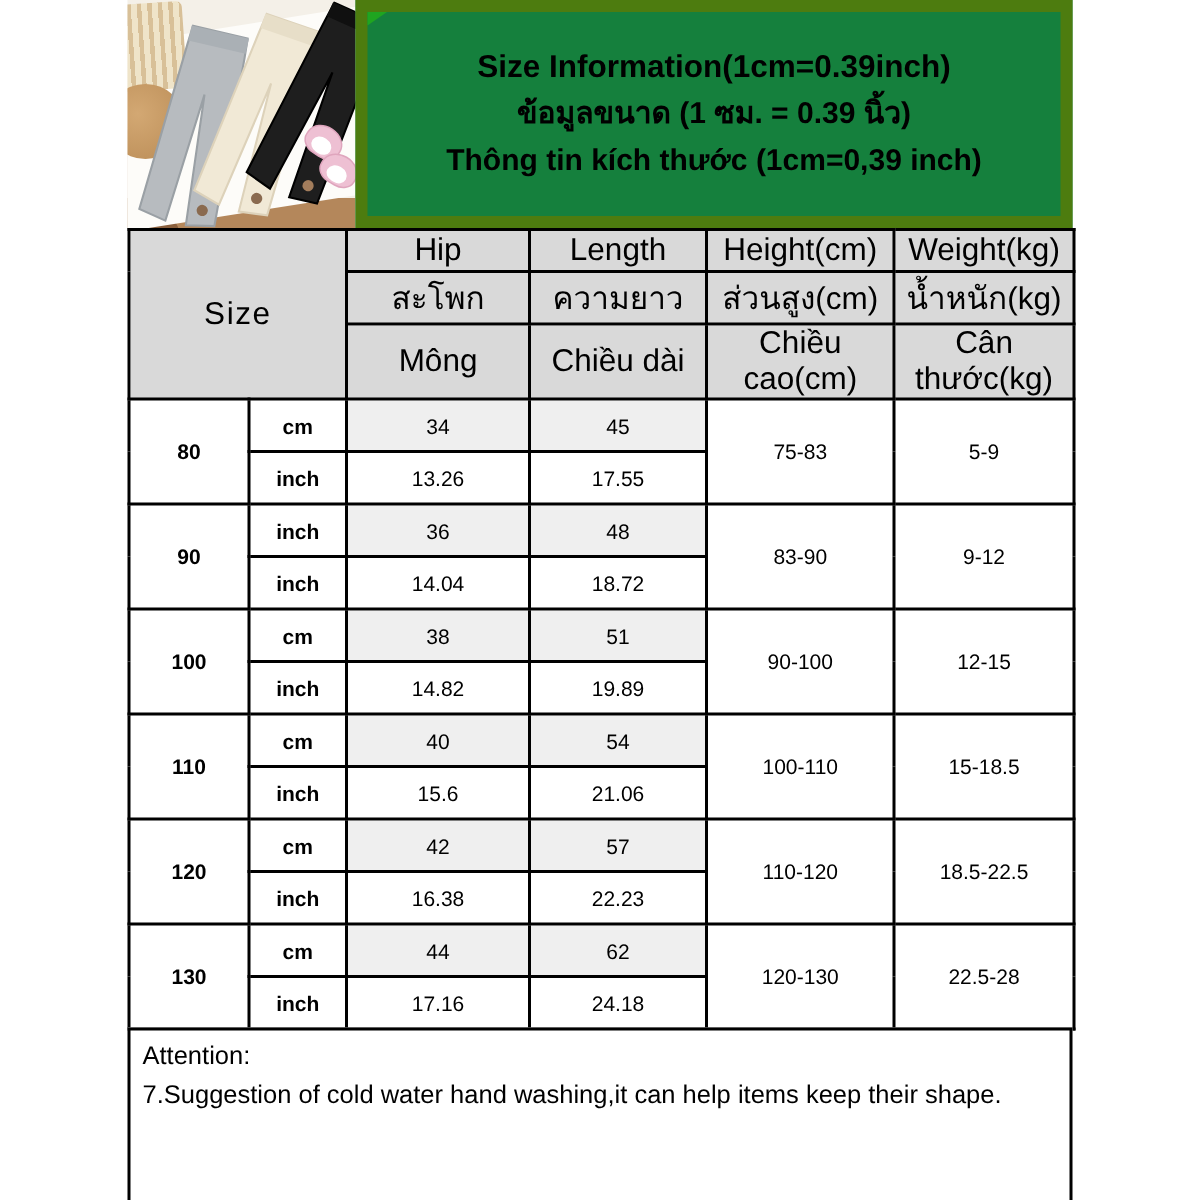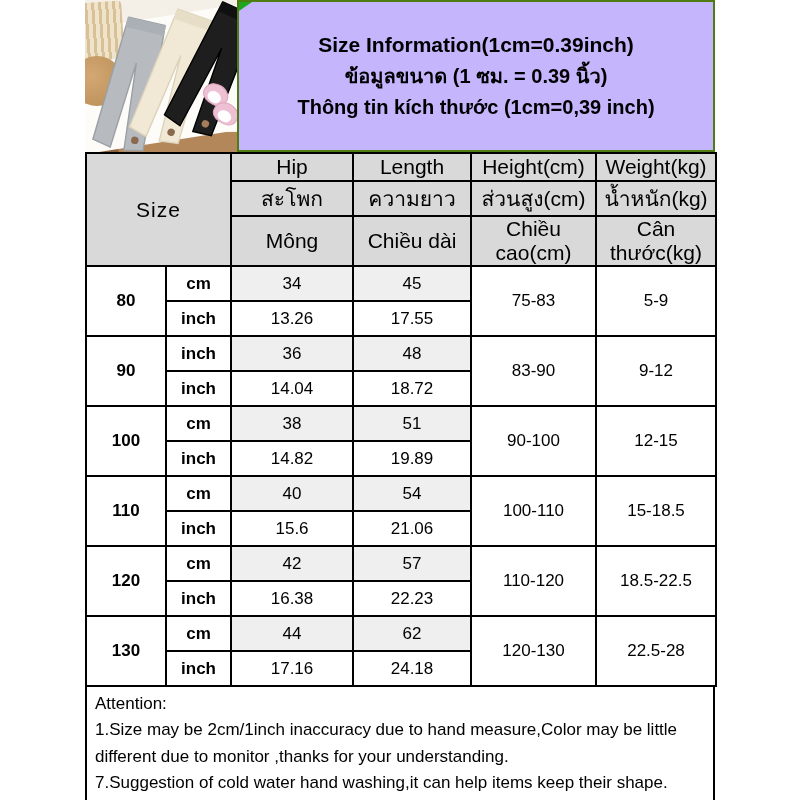--- a/index.html
+++ b/index.html
@@ -18,32 +18,32 @@
   .pants { position: absolute; width: 58px; height: 140px; }
   .pants svg { width: 100%; height: 100%; }
   .pants-gray  { left: 18px; top: 16px; transform: rotate(13deg); }
   .pants-cream { left: 60px; top: 8px;  transform: rotate(19deg); }
   .pants-black { left: 99px; top: 0px;  transform: rotate(24deg); }
   .shoe { position: absolute; width: 26px; height: 21px; background: #eec0d3; border-radius: 55% 55% 45% 45%; border: 1px solid #dfa5bd; }
   .shoe::after { content: ""; position: absolute; left: 5px; top: 7px; width: 14px; height: 11px; background: #fff; border-radius: 50% 50% 45% 45%; }
   .shoe-1 { left: 118px; top: 84px; transform: rotate(34deg); }
   .shoe-2 { left: 128px; top: 103px; transform: rotate(30deg); }
 
-  .title-box { position: relative; flex: 1; background: #c4b5fd; border: 2px solid #4d7c0f; display: flex; flex-direction: column; align-items: center; justify-content: center; text-align: center; }
+  .title-box { position: relative; flex: 1; background: #15803d; border: 8px solid #4d7c0f; display: flex; flex-direction: column; align-items: center; justify-content: center; text-align: center; }
   .green-corner { position: absolute; top: 0; left: 0; width: 0; height: 0; border-top: 9px solid #1fa520; border-right: 13px solid transparent; }
   .title-en { font-size: 21px; font-weight: bold; line-height: 1.55; }
   .title-th { font-size: 20px; font-weight: bold; line-height: 1.55; }
   .title-vi { font-size: 20px; font-weight: bold; line-height: 1.55; }
 
   
   table.size-table { width: 630px; border-collapse: collapse; table-layout: fixed; }
   .size-table th, .size-table td { border: 2px solid #000; text-align: center; vertical-align: middle; overflow: hidden; }
   .size-table thead th { height: 28px; background: #d9d9d9; font-size: 21px; font-weight: normal; padding: 0 2px; }
   th.size-head { font-size: 30px; font-weight: bold; background: #d9d9d9; letter-spacing: 1px; }
-  .size-table tbody td { height: 35px; font-size: 17px; background: #fff; }
+  .size-table tbody td { height: 35px; font-size: 14px; background: #fff; }
   td.size-cell { background: #d9d9d9; font-weight: bold; }
   td.unit-cell { background: #fff; font-weight: bold; }
   tr.row-cm td.val-cell { background: #efefef; }
   tr.row-inch td.val-cell { background: #fff; text-align: center; }
   td.range-cell { background: #efefef; }
 
   
   .attention { width: 630px; height: 163px; border: 2px solid #000; margin-top: -2px; background: #fff; padding: 4px 8px; font-size: 17px; line-height: 1.55; }
 </style>
 </head>
@@ -199,18 +199,17 @@
           <tr class="row-inch">
             <td class="unit-cell">inch</td>
             <td class="val-cell">17.16</td>
             <td class="val-cell">24.18</td>
           </tr>
         </tbody>
     </table>
 
     <div class="attention">
       <div>Attention:</div>
-      <div>1.Size may be 2cm/1inch inaccuracy due to hand measure,Color may be little different due to monitor ,thanks for your understanding.</div>
       <div>7.Suggestion of cold water hand washing,it can help items keep their shape.</div>
     </div>
 
   </div>
 </div>
 
 </body></html>

